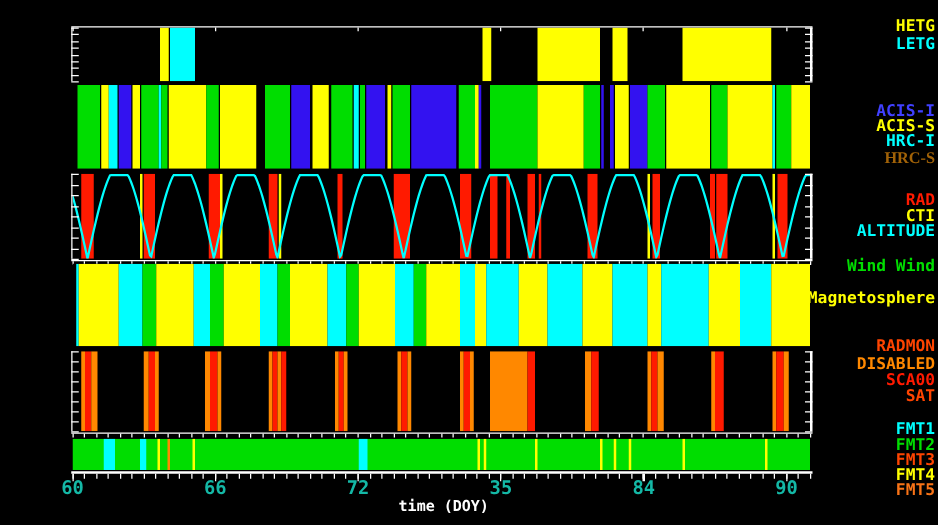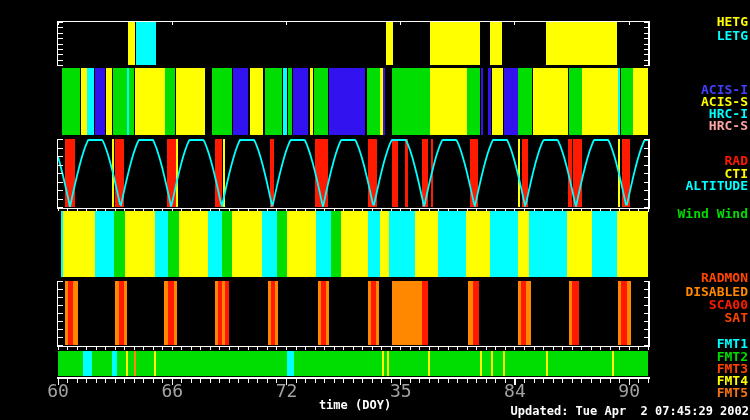--- a/index.html
+++ b/index.html
@@ -2,28 +2,27 @@
 <html><head>
 <meta charset="utf-8">
 <style>
   html,body{margin:0;padding:0;background:#000;}
   #screen{position:relative;width:750px;height:420px;background:#000;overflow:hidden;
           font-family:"DejaVu Sans Mono","Liberation Mono",monospace;}
   .lbl{position:absolute;right:2px;font-size:13px;line-height:13px;font-weight:bold;white-space:pre;}
   .xlabel{position:absolute;left:280px;width:150px;top:398px;text-align:center;
           color:#fff;font-size:12px;font-weight:bold;}
   .updated{position:absolute;right:1px;top:404px;color:#fff;font-size:12px;font-weight:bold;white-space:pre;}
-  .axnum{position:absolute;width:40px;text-align:center;color:#a3a3a3;font-size:18px;line-height:17px;font-weight:normal;top:382px;}
+  .axnum{position:absolute;width:40px;text-align:center;color:#14b8a6;font-size:15px;line-height:17px;font-weight:bold;top:382px;}
 </style>
 </head>
 <body>
 
 <div id="screen">
   <div class="xlabel">time (DOY)</div>
-  <div class="updated">Updated: Tue Apr  2 07:45:29 2002</div>
 <div style="position: absolute; left: 58px; top: 22px; width: 590px; height: 43px; background: rgb(0, 0, 0); overflow: hidden;">
       <div style="position: absolute; left: 70.0672px; top: 0px; width: 6.8544px; height: 43px; background: rgb(255, 255, 0);"></div>
       <div style="position: absolute; left: 78.064px; top: 0px; width: 19.992px; height: 43px; background: rgb(0, 255, 255);"></div>
       <div style="position: absolute; left: 328.059px; top: 0px; width: 6.8544px; height: 43px; background: rgb(255, 255, 0);"></div>
       <div style="position: absolute; left: 372.042px; top: 0px; width: 49.8848px; height: 43px; background: rgb(255, 255, 0);"></div>
       <div style="position: absolute; left: 432.018px; top: 0px; width: 11.9952px; height: 43px; background: rgb(255, 255, 0);"></div>
       <div style="position: absolute; left: 487.995px; top: 0px; width: 71.0192px; height: 43px; background: rgb(255, 255, 0);"></div>
     </div>
     <div style="position: absolute; left: 56.5px; top: 22px; width: 1.5px; height: 43px; background: rgb(255, 255, 255);"></div>
     <div style="position: absolute; left: 648px; top: 22px; width: 1.5px; height: 43px; background: rgb(255, 255, 255);"></div>
@@ -444,25 +443,26 @@
     <div class="axnum" style="position: absolute; left: 380.72px;">35</div>
     <div style="position: absolute; left: 514.46px; top: 378.5px; width: 1.2px; height: 6px; background: rgb(255, 255, 255);"></div>
     <div class="axnum" style="position: absolute; left: 494.96px;">84</div>
     <div style="position: absolute; left: 628.7px; top: 378.5px; width: 1.2px; height: 6px; background: rgb(255, 255, 255);"></div>
     <div class="axnum" style="position: absolute; left: 609.2px;">90</div>
     <div class="lbl" style="top: 15px; color: rgb(255, 255, 0);">HETG</div>
     <div class="lbl" style="top: 29px; color: rgb(0, 255, 255);">LETG</div>
     <div class="lbl" style="top: 83px; color: rgb(64, 64, 255);">ACIS-I</div>
     <div class="lbl" style="top: 95px; color: rgb(255, 255, 0);">ACIS-S</div>
     <div class="lbl" style="top: 107px; color: rgb(0, 255, 255);">HRC-I</div>
-    <div class="lbl" style="top: 119px; color: #fca5a5;">HRC-S</div>
+    <div class="lbl" style="top: 119px; color: #a16207; font-family: Liberation Serif, serif;">HRC-S</div>
     <div class="lbl" style="top: 154px; color: rgb(255, 26, 0);">RAD</div>
     <div class="lbl" style="top: 167px; color: rgb(255, 255, 0);">CTI</div>
     <div class="lbl" style="top: 179px; color: rgb(0, 255, 255);">ALTITUDE</div>
     <div class="lbl" style="top: 207px; color: rgb(0, 221, 0);">Wind Wind</div>
+    <div class="lbl" style="top: 232px; color: rgb(255, 255, 0);">Magnetosphere</div>
     <div class="lbl" style="top: 271px; color: rgb(255, 68, 0);">RADMON</div>
     <div class="lbl" style="top: 285px; color: rgb(255, 136, 0);">DISABLED</div>
     <div class="lbl" style="top: 298px; color: rgb(255, 26, 0);">SCA00</div>
     <div class="lbl" style="top: 311px; color: rgb(255, 68, 0);">SAT</div>
     <div class="lbl" style="top: 337px; color: rgb(0, 255, 255);">FMT1</div>
     <div class="lbl" style="top: 350px; color: rgb(0, 221, 0);">FMT2</div>
     <div class="lbl" style="top: 362px; color: rgb(255, 68, 0);">FMT3</div>
     <div class="lbl" style="top: 374px; color: rgb(255, 255, 0);">FMT4</div>
     <div class="lbl" style="top: 386px; color: #f97316;">FMT5</div>
   </div>

